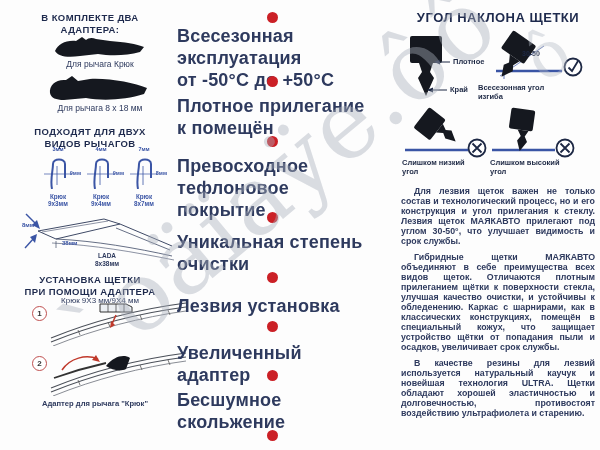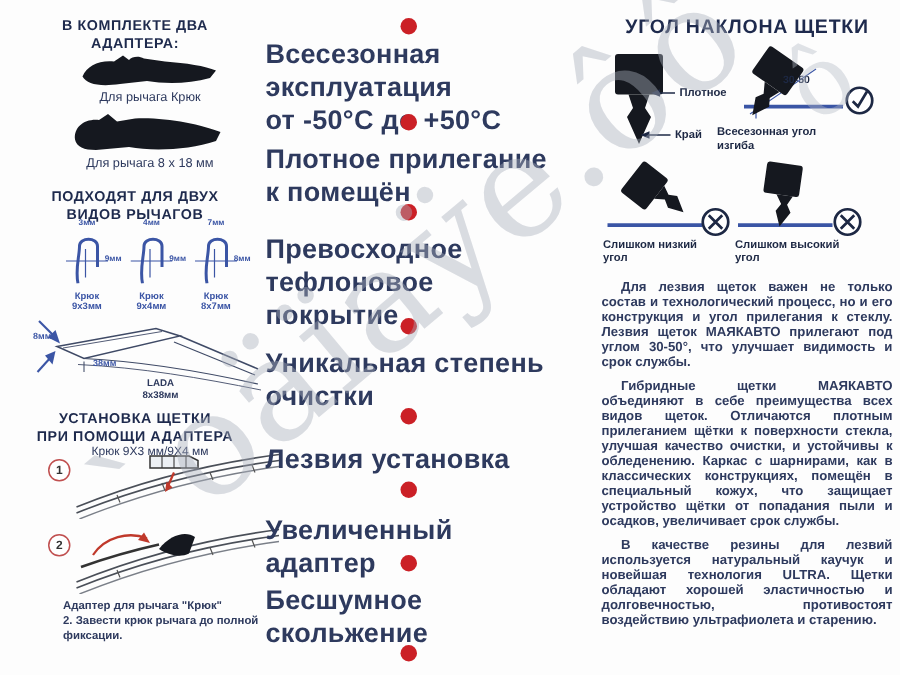--- a/index.html
+++ b/index.html
@@ -156,21 +156,20 @@
   <path d="M5,48 C47,31 94,19 138,13" stroke="#7a7f88" stroke-width="0.9" fill="none"></path>
   <path d="M30,32 L32,37 M92,17 L94,22 M120,12 L122,17" stroke="#555" stroke-width="0.8"></path>
   <path d="M14,22 C22,10 38,6 50,11" stroke="#c0392b" stroke-width="1.5" fill="none"></path>
   <polygon points="52,14 48,7 44,12" fill="#c0392b"></polygon>
   <path d="M6,30 C20,25 40,19 58,15" stroke="#333" stroke-width="1.8" fill="none"></path>
   <path d="M58,18 C66,8 76,6 82,10 L78,21 C72,24 64,22 58,18 Z" fill="#15181f"></path>
 </svg>
 
 <div class="abs l-footer">
   <div>Адаптер для рычага "Крюк"</div>
-  <div>2. Завести крюк рычага до полной фиксации.</div>
 </div>
 
 <span class="dot" style="top:12px;"></span>
 <div class="feat pre" style="top:26px;">Всесезонная
 эксплуатация
 от -50°С до +50°С</div>
 <span class="dot" style="top:76px;"></span>
 <div class="feat pre" style="top:96px;">Плотное прилегание
 к помещён</div>
 <span class="dot" style="top:136px;"></span>

